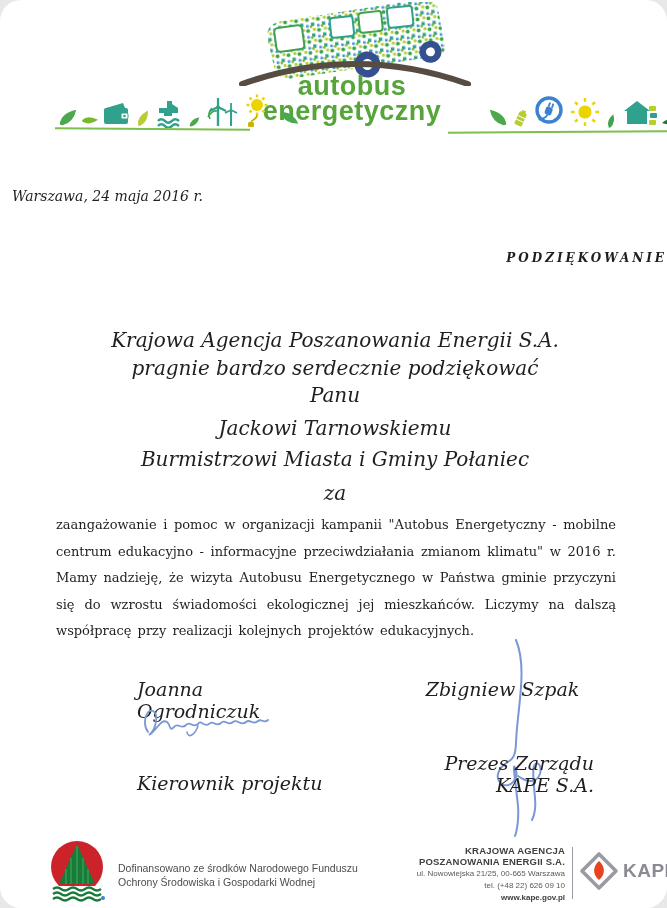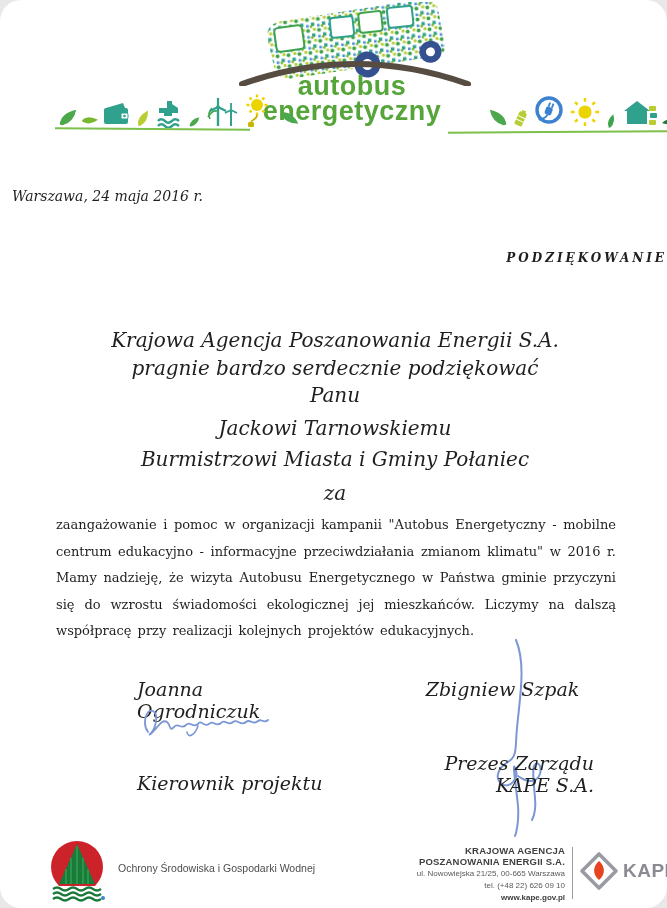--- a/index.html
+++ b/index.html
@@ -257,20 +257,21 @@
     <rect x="8" y="46" width="48" height="14" fill="#ffffff"></rect>
     <g stroke="#1a7a3a" stroke-width="2.2" fill="none">
       <path d="M8,49 q4,-3 8,0 q4,3 8,0 q4,-3 8,0 q4,3 8,0 q4,-3 8,0 q4,3 8,0"></path>
       <path d="M8,54 q4,-3 8,0 q4,3 8,0 q4,-3 8,0 q4,3 8,0 q4,-3 8,0 q4,3 8,0"></path>
       <path d="M8,59 q4,-3 8,0 q4,3 8,0 q4,-3 8,0 q4,3 8,0 q4,-3 8,0 q4,3 8,0"></path>
     </g>
     <circle cx="58" cy="58" r="2" fill="#3b82d0"></circle>
   </svg>
 
   <div class="funding-note">
+    <div>Dofinansowano ze środków Narodowego Funduszu</div>
     <div>Ochrony Środowiska i Gospodarki Wodnej</div>
   </div>
 
   <div class="kape-block">
     <div class="nm">KRAJOWA AGENCJA</div>
     <div class="nm">POSZANOWANIA ENERGII S.A.</div>
     <div class="ad">ul. Nowowiejska 21/25, 00-665 Warszawa</div>
     <div class="ad">tel. (+48 22) 626 09 10</div>
     <div class="ad ws">www.kape.gov.pl</div>
   </div>

